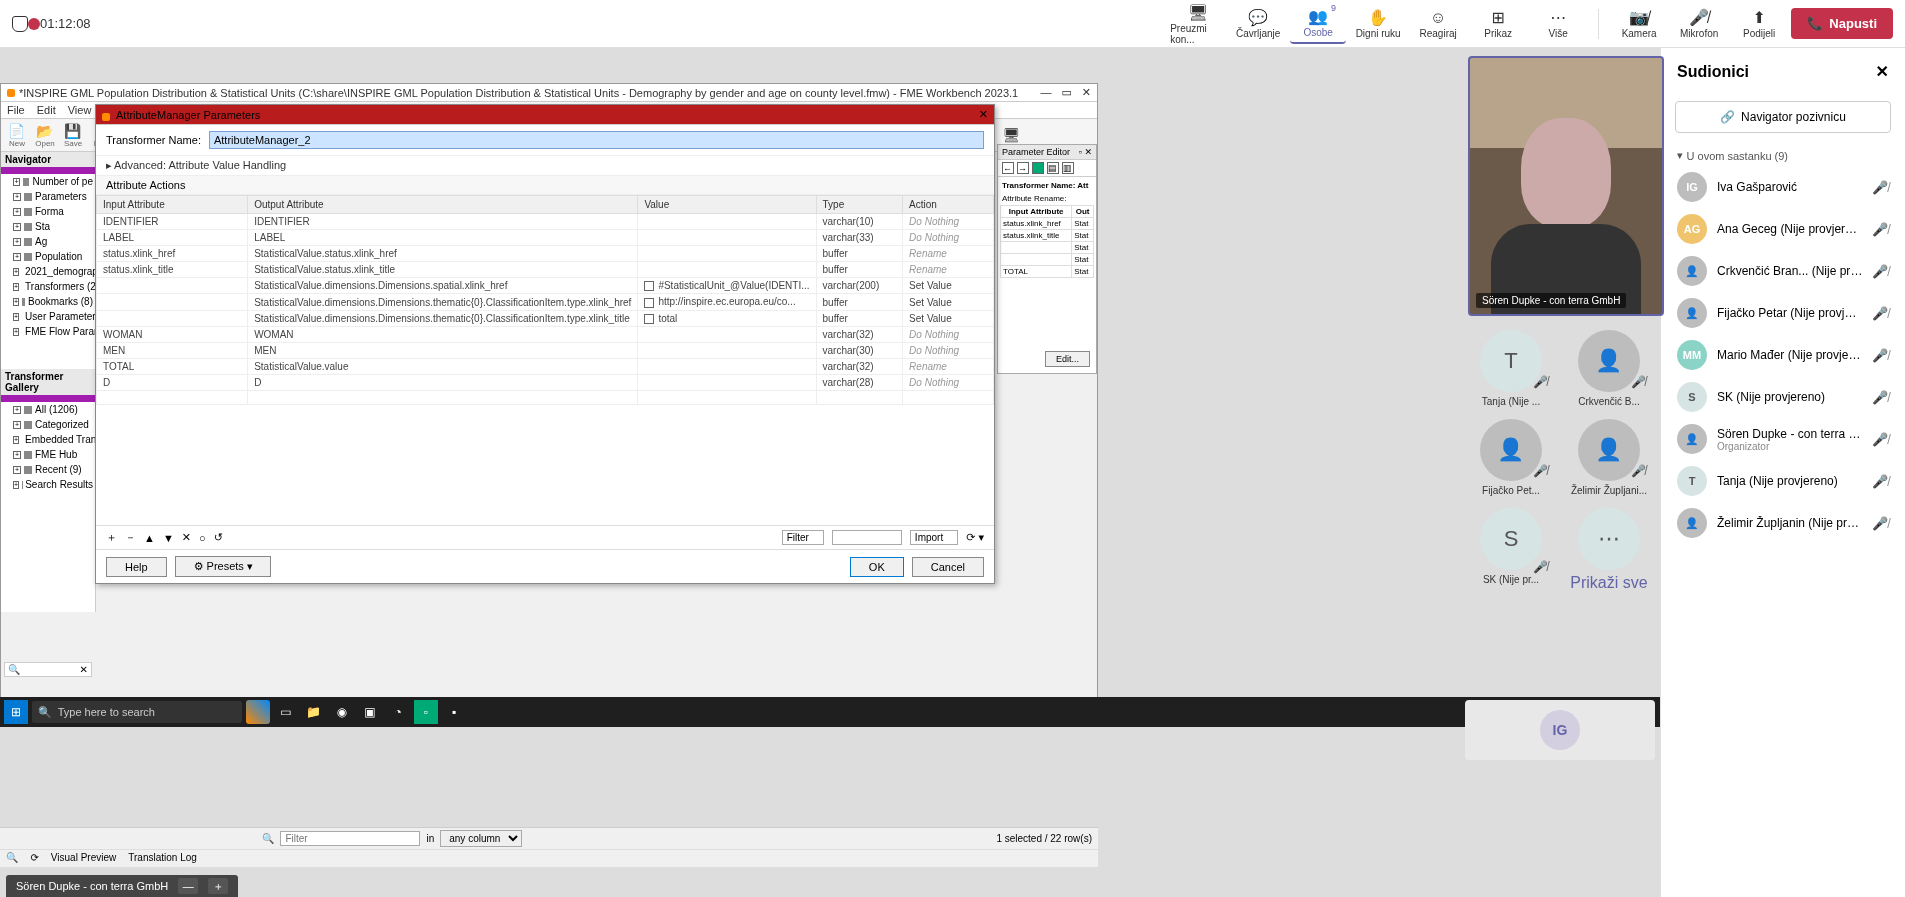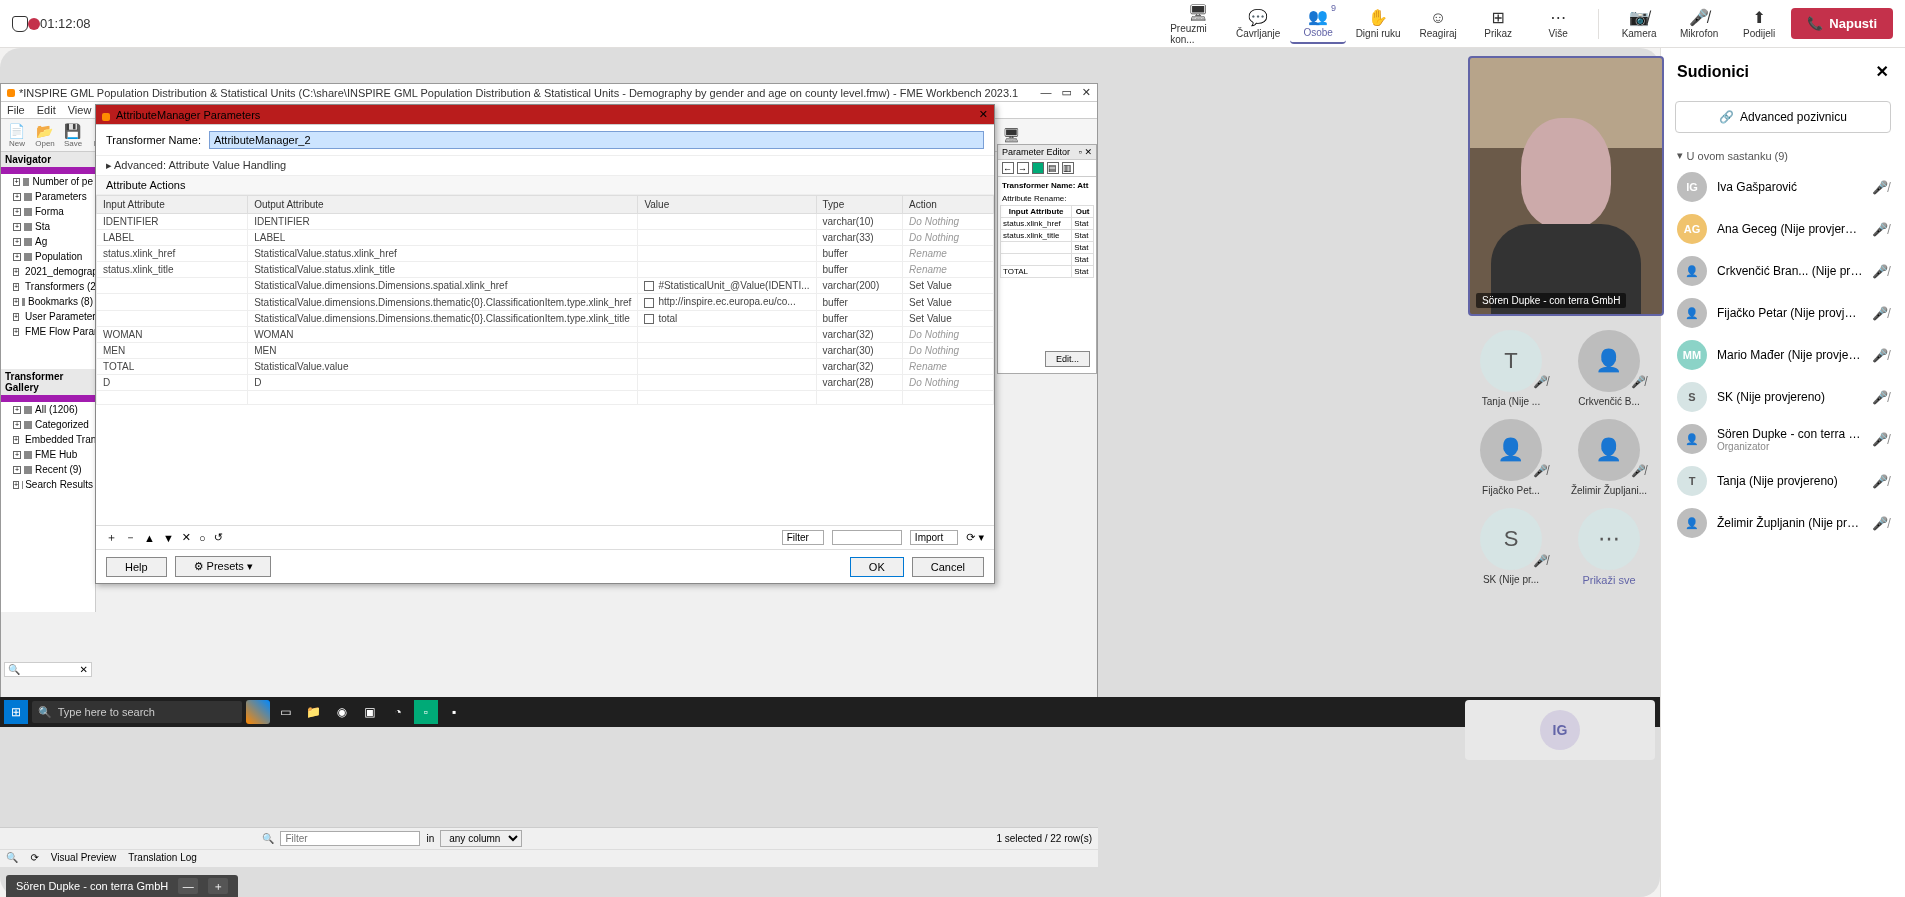--- a/index.html
+++ b/index.html
@@ -14,21 +14,21 @@
 .meeting-right { display: flex; align-items: center; gap: 4px; }
 .mbar-btn { display: flex; flex-direction: column; align-items: center; justify-content: center; width: 56px; height: 40px; cursor: pointer; font-size: 10px; color: #333; border-radius: 4px; }
 .mbar-btn.active { color: #6264a7; border-bottom: 2px solid #6264a7; }
 .mbar-icon { font-size: 16px; margin-bottom: 1px; position: relative; }
 .mbar-sep { width: 1px; height: 30px; background: #e1dfdd; margin: 0 8px; }
 .leave-btn { background: #c4314b; color: #fff; border: none; padding: 8px 16px; border-radius: 4px; font-size: 13px; font-weight: 600; display: flex; align-items: center; gap: 6px; cursor: pointer; }
 .badge { position: absolute; top: -4px; right: -8px; font-size: 9px; background: transparent; }
 
 
 .main { display: flex; height: calc(100% - 48px); }
-.share-area { flex: 1; background: #ddd; position: relative; border-radius: 20px; }
+.share-area { flex: 1; background: #ddd; position: relative; }
 .side-panel { width: 245px; background: #fff; border-left: 1px solid #e1dfdd; display: flex; flex-direction: column; }
 
 
 .fme-window { position: absolute; top: 35px; left: 0; width: 1098px; height: 620px; background: #f0f0f0; border: 1px solid #999; font-size: 11px; }
 .fme-title { background: #fff; border-bottom: 1px solid #ccc; padding: 2px 6px; font-size: 11px; display: flex; align-items: center; gap: 4px; color: #333; }
 .fme-title .dot { width: 8px; height: 8px; background: #ff8c00; border-radius: 2px; }
 .fme-menu { background: #fff; border-bottom: 1px solid #ccc; padding: 2px 6px; display: flex; gap: 12px; font-size: 11px; color: #333; }
 .fme-toolbar { background: #f5f5f5; border-bottom: 1px solid #ccc; padding: 2px 4px; display: flex; align-items: center; gap: 4px; flex-wrap: wrap; }
 .fme-tbtn { width: 24px; height: 28px; display: flex; flex-direction: column; align-items: center; justify-content: center; font-size: 14px; color: #333; cursor: pointer; }
 .fme-tbtn .lbl { font-size: 8px; color: #666; }
@@ -104,21 +104,21 @@
 .tiles { position:absolute; top:0; right:0; width:200px; height:720px; padding:8px; }
 .main-video { width:196px; height:260px; background: linear-gradient(#b7a48a 0 35%, #6b5a49 35% 100%); border:2px solid #6264a7; border-radius:4px; position:relative; overflow:hidden; }
 .main-video .head { position:absolute; top:60px; left:50%; transform:translateX(-50%); width:90px; height:110px; background:#caa; border-radius:45% 45% 40% 40%; }
 .main-video .body { position:absolute; bottom:0; left:50%; transform:translateX(-50%); width:150px; height:90px; background:#333; border-radius:40px 40px 0 0; }
 .main-video .name-tag { position:absolute; bottom:6px; left:6px; background:rgba(0,0,0,.6); color:#fff; font-size:10px; padding:2px 6px; border-radius:2px; }
 .tile-grid { display:grid; grid-template-columns:1fr 1fr; gap:12px; margin-top:14px; }
 .tile { display:flex; flex-direction:column; align-items:center; gap:4px; font-size:10px; color:#333; position:relative; }
 .avatar-c { width:62px; height:62px; border-radius:50%; background:#bdbdbd; display:flex; align-items:center; justify-content:center; font-size:22px; color:#fff; }
 .avatar-c.light { background:#d6e4e4; color:#555; }
 .tile .mute { position:absolute; right:6px; bottom:18px; font-size:12px; color:#555; }
-.show-all { color:#6264a7; font-size:11px; text-align:center; }
+.show-all { color:#6264a7; font-size:16px; text-align:center; }
 
 .self-bar { position:absolute; bottom:8px; left:50%; transform:translateX(-50%); width:190px; height:60px; background:#e8e8e8; border-radius:4px; display:flex; align-items:center; justify-content:center; }
 .self-bar .ig { width:40px;height:40px;border-radius:50%;background:#d4cfe0;color:#6264a7;display:flex;align-items:center;justify-content:center;font-size:14px;font-weight:600; }
 
 
 .side-panel .sp-hdr { display:flex; align-items:center; justify-content:space-between; padding:14px 16px; font-size:16px; font-weight:600; }
 .share-invite { margin:6px 14px; padding:8px; border:1px solid #ccc; border-radius:4px; text-align:center; font-size:12px; display:flex; align-items:center; justify-content:center; gap:6px; cursor:pointer; }
 .section-h { padding:10px 16px 4px; font-size:11px; color:#555; display:flex; align-items:center; gap:4px; }
 .plist { flex:1; overflow:auto; }
 .pitem { display:flex; align-items:center; gap:10px; padding:6px 16px; font-size:12px; }
@@ -695,21 +695,21 @@
 
   </div>
 
   <div class="side-panel">
     <div class="sp-hdr">
       <span>Sudionici</span>
       <span style="cursor:pointer">✕</span>
     </div>
     <div class="share-invite">
       <span>🔗</span>
-      <span>Advanced pozivnicu</span>
+      <span>Navigator pozivnicu</span>
     </div>
     <div class="section-h">▾ <span>U ovom sastanku (9)</span></div>
     <div class="plist" id="plist">
         <div class="pitem">
           <div class="av" style="background:#bdbdbd;color:#fff">IG</div>
           <div class="info">
             <div class="n">Iva Gašparović</div>
           </div>
           <span class="mic">🎤̸</span>
         </div>

